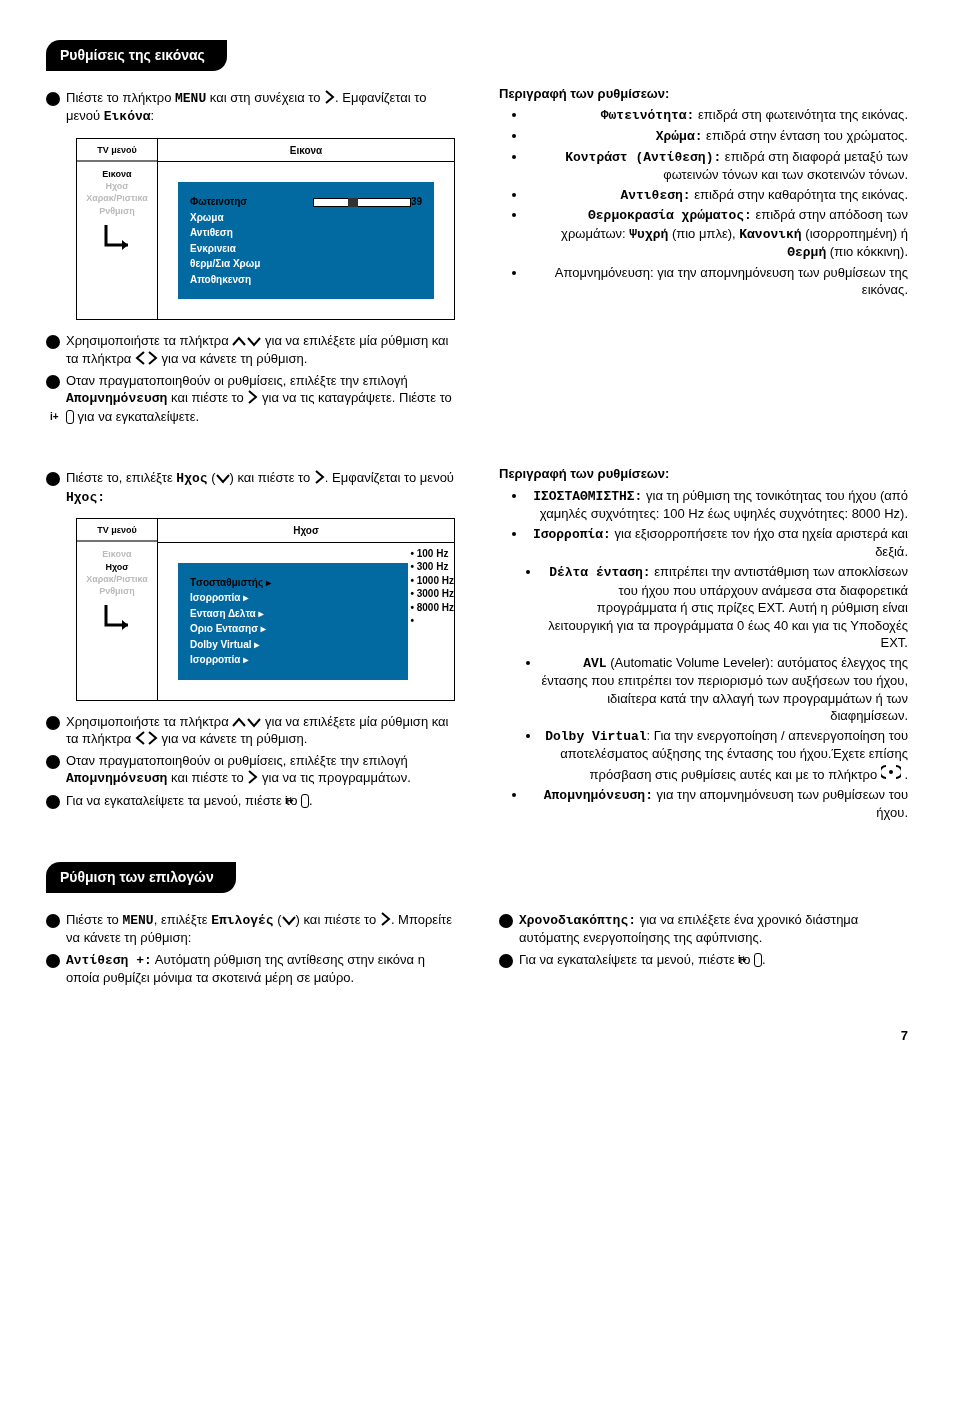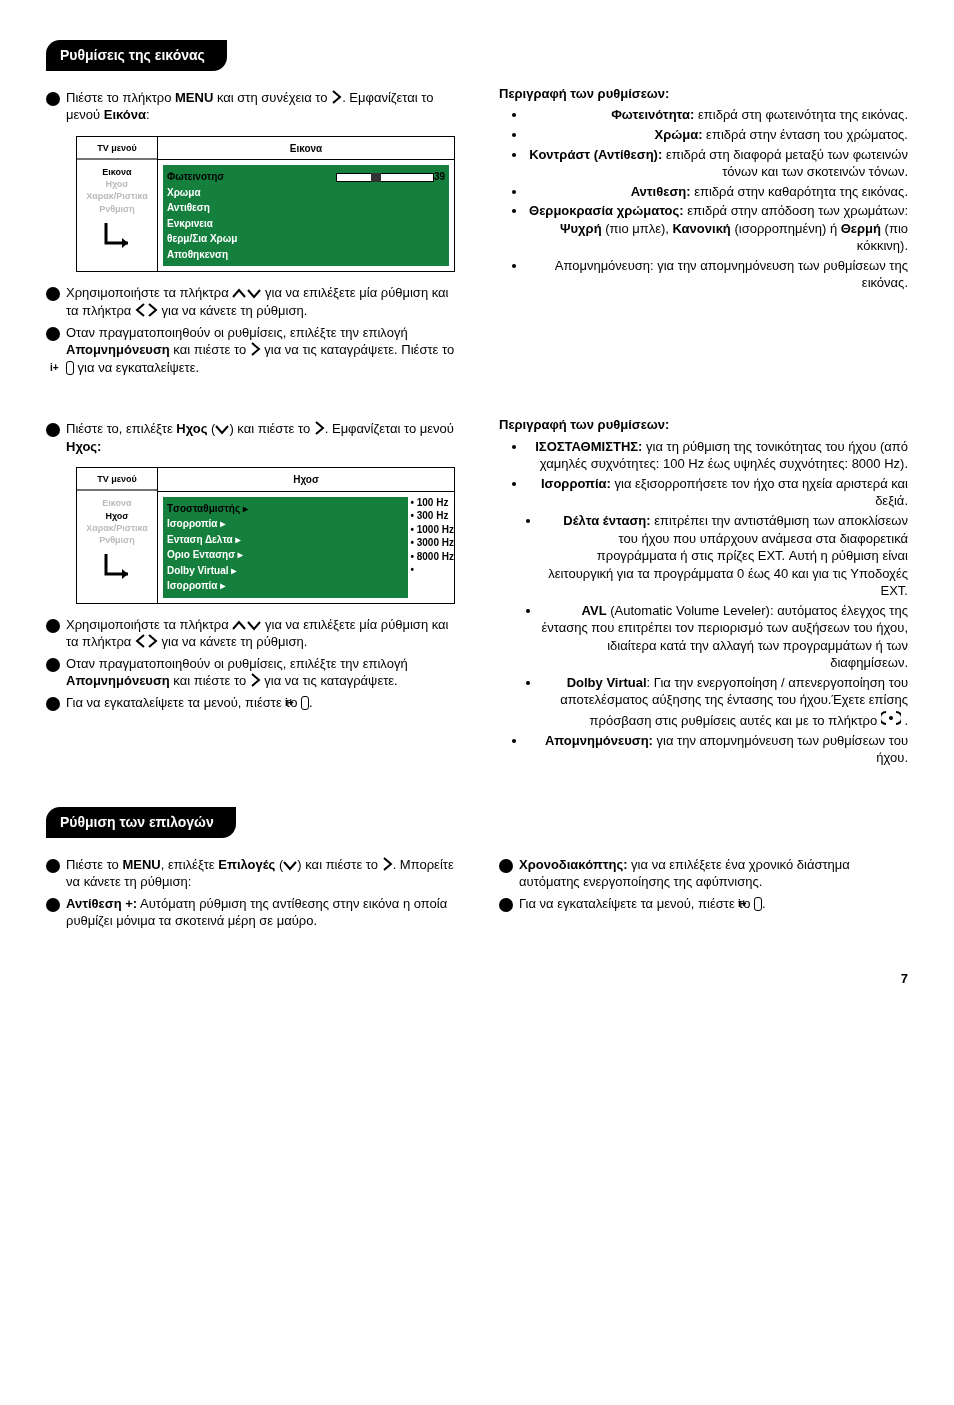--- a/index.html
+++ b/index.html
@@ -64,21 +64,21 @@
   }
   ul.desc li {
     margin: 2px 0;
     text-align: right;
   }
   ul.sub {
     list-style: disc;
     padding-left: 14px;
     margin: 2px 0;
   }
-  b { font-weight: bold; }
+  b { font-weight: bold; font-family: Liberation Mono, monospace; }
   .fig {
     margin: 12px 0 12px 30px;
   }
   .fig-outer {
     display: flex;
     border: 1px solid #000;
   }
   .fig-left {
     width: 80px;
     text-align: center;
@@ -104,26 +104,26 @@
     flex: 1;
     font-size: 10px;
   }
   .fig-right-hdr {
     text-align: center;
     font-weight: bold;
     padding: 5px 0 4px;
     border-bottom: 1px solid #000;
   }
   .teal-box {
-    margin: 5px;
-    background: #15803d;
+    margin: 20px;
+    background: #0369a1;
     color: #fff;
     font-size: 10px;
     font-weight: bold;
-    padding: 4px;
+    padding: 12px;
     position: relative;
   }
   .teal-box .sel2 {
     color: #000;
     font-weight: bold;
   }
   .teal-row {
     display: flex;
     justify-content: space-between;
     padding: 1px 0;
@@ -362,21 +362,21 @@
       <div class="step">
         <span class="num-circle">2</span><span>Χρησιμοποιήστε τα πλήκτρα </span><svg class="svg-glyph" width="29" height="11">
             <use href="#g-updown"></use>
           </svg><span> για να επιλέξετε μία ρύθμιση και τα πλήκτρα </span><svg class="svg-glyph" width="23" height="14">
             <use href="#g-leftright"></use>
           </svg><span> για να κάνετε τη ρύθμιση.</span>
       </div>
       <div class="step">
         <span class="num-circle">3</span><span>Οταν πραγματοποιηθούν οι ρυθμίσεις, επιλέξτε την επιλογή </span><b>Απομνημόνευση</b><span> και πιέστε το </span><svg class="svg-glyph" width="11" height="14">
             <use href="#g-right"></use>
-          </svg><span> για να τις καταγράψετε.</span>
+          </svg><span> για να τις προγραμμάτων.</span>
       </div>
       <div class="step">
         <span class="num-circle">4</span><span>Για να εγκαταλείψετε τα μενού, πιέστε το </span><span class="ibtn">i+</span><span>.</span>
       </div>
     </div>
 
     <div class="col-r">
       <div class="subhead">Περιγραφή των ρυθμίσεων:</div>
       <ul class="desc">
         <li><b>ΙΣΟΣΤΑΘΜΙΣΤΗΣ:</b><span> για τη ρύθμιση της τονικότητας του ήχου (από χαμηλές συχνότητες: 100 Hz έως υψηλές συχνότητες: 8000 Hz).</span></li>

